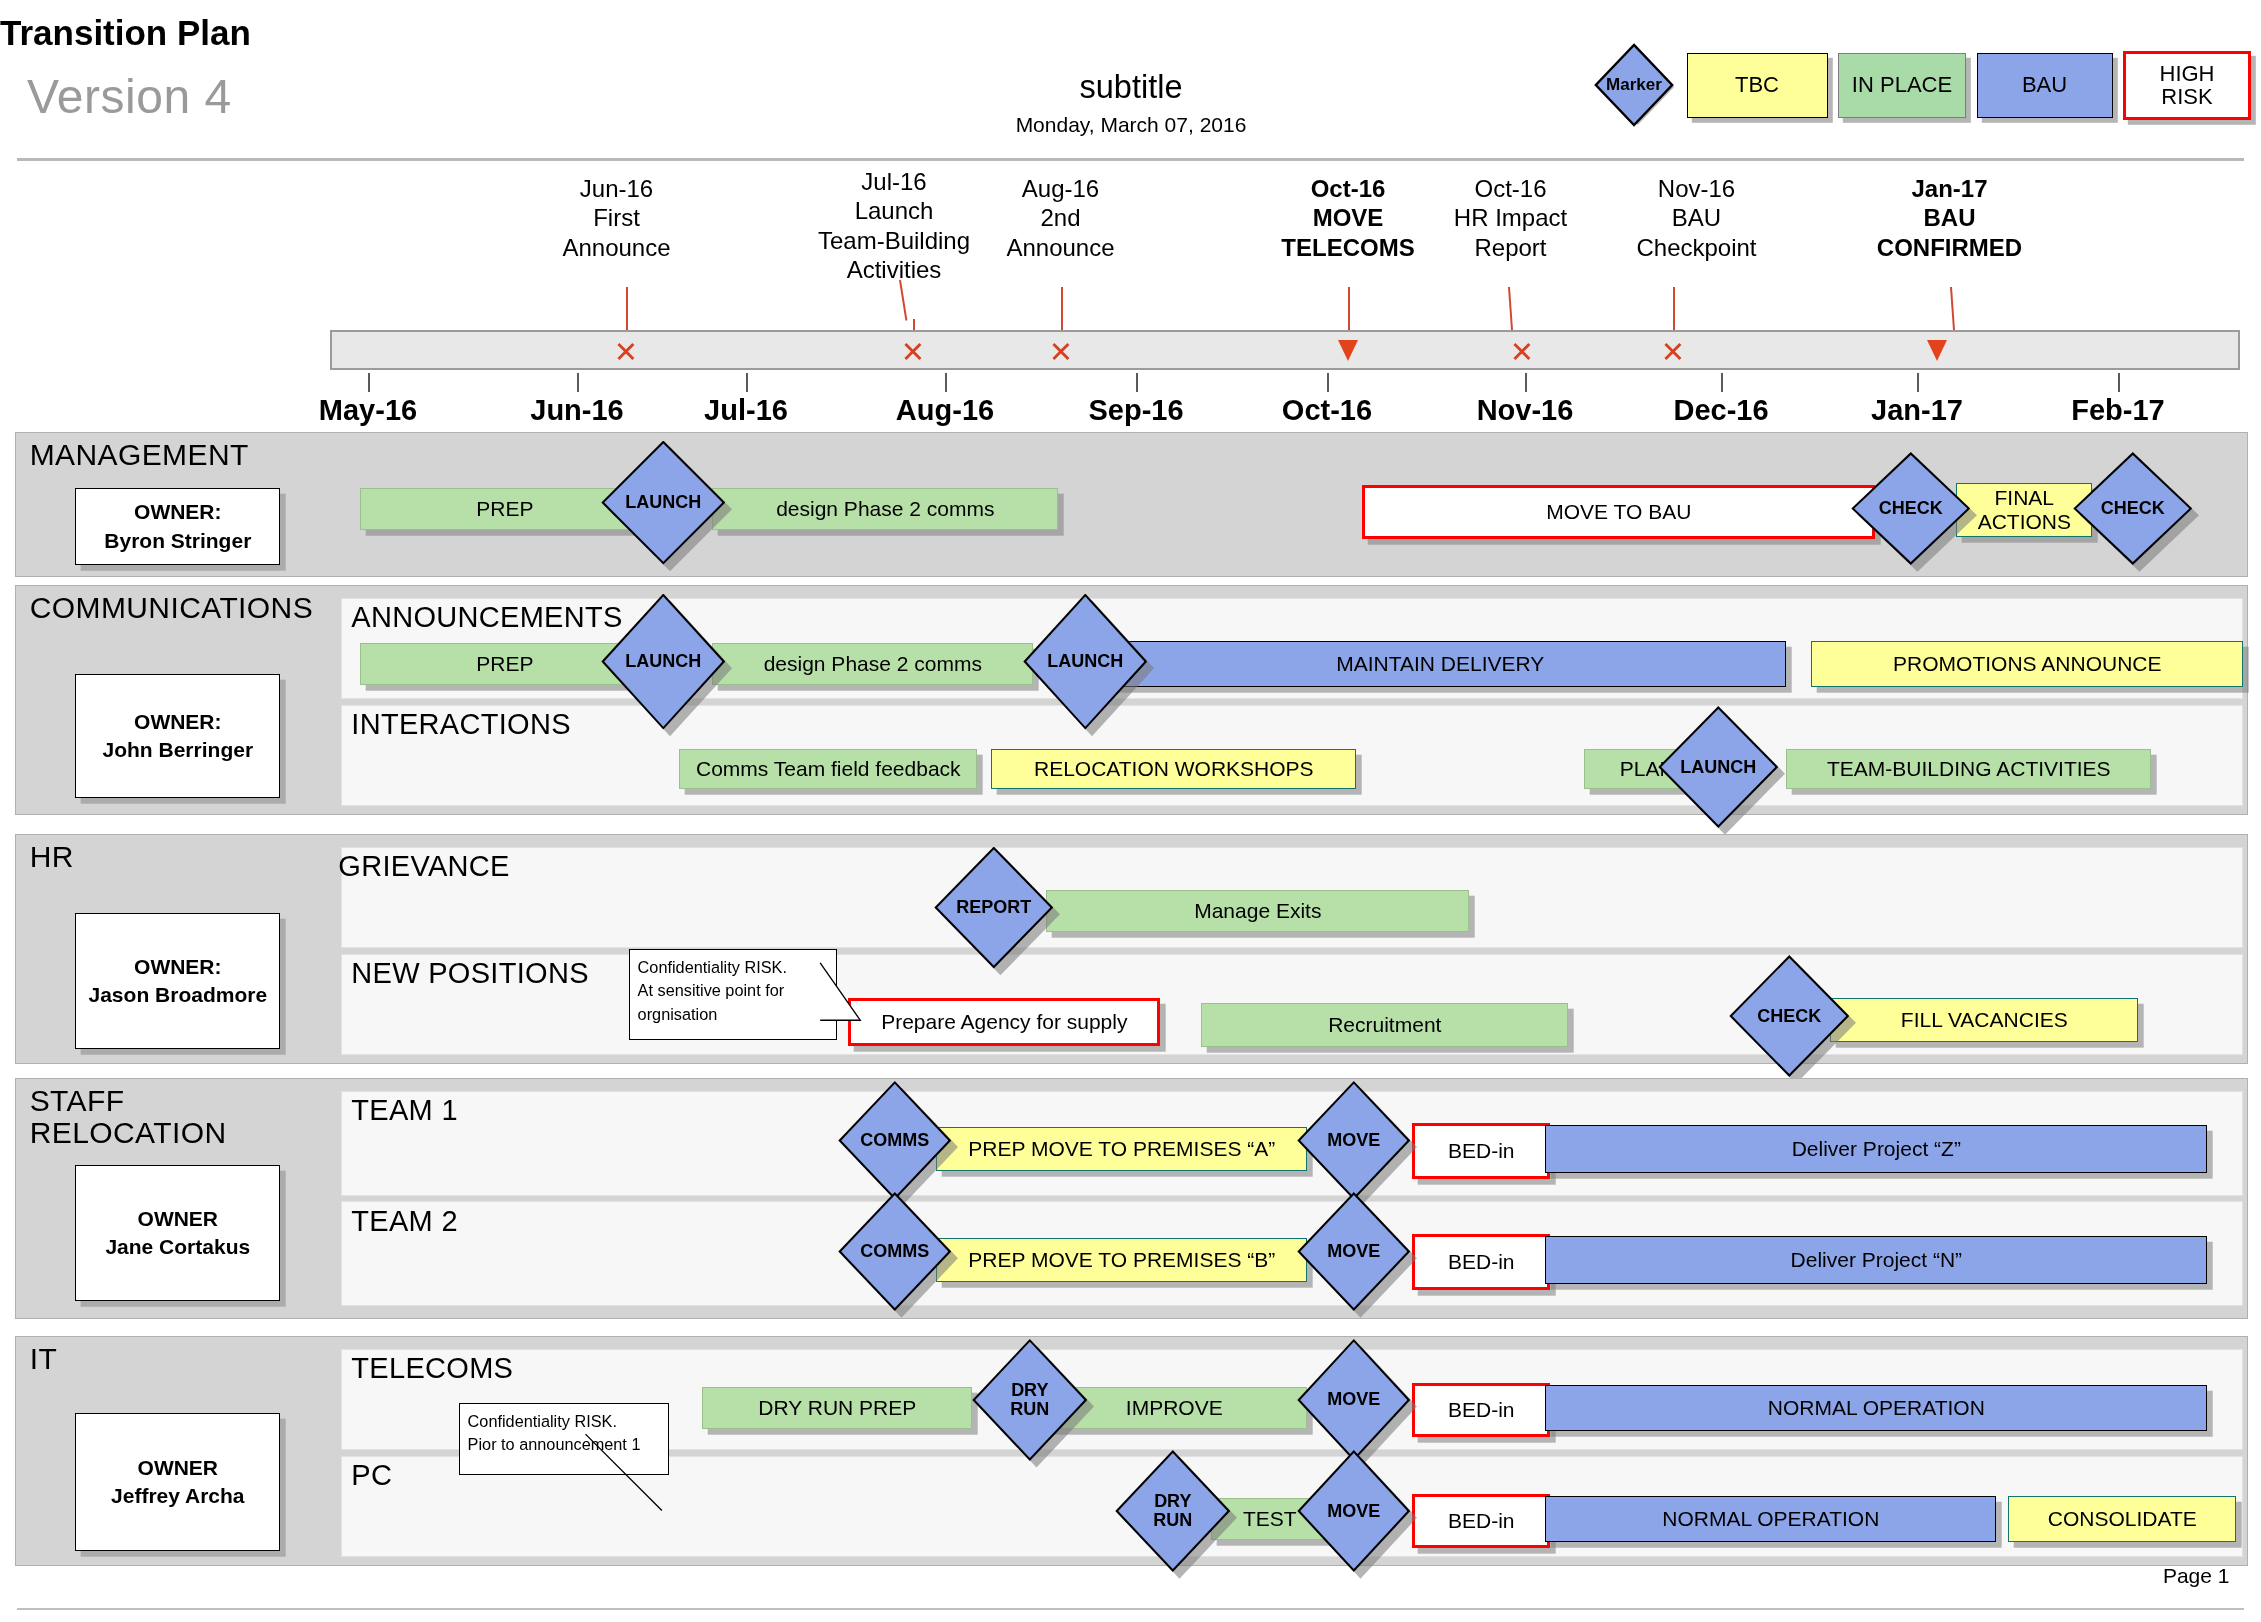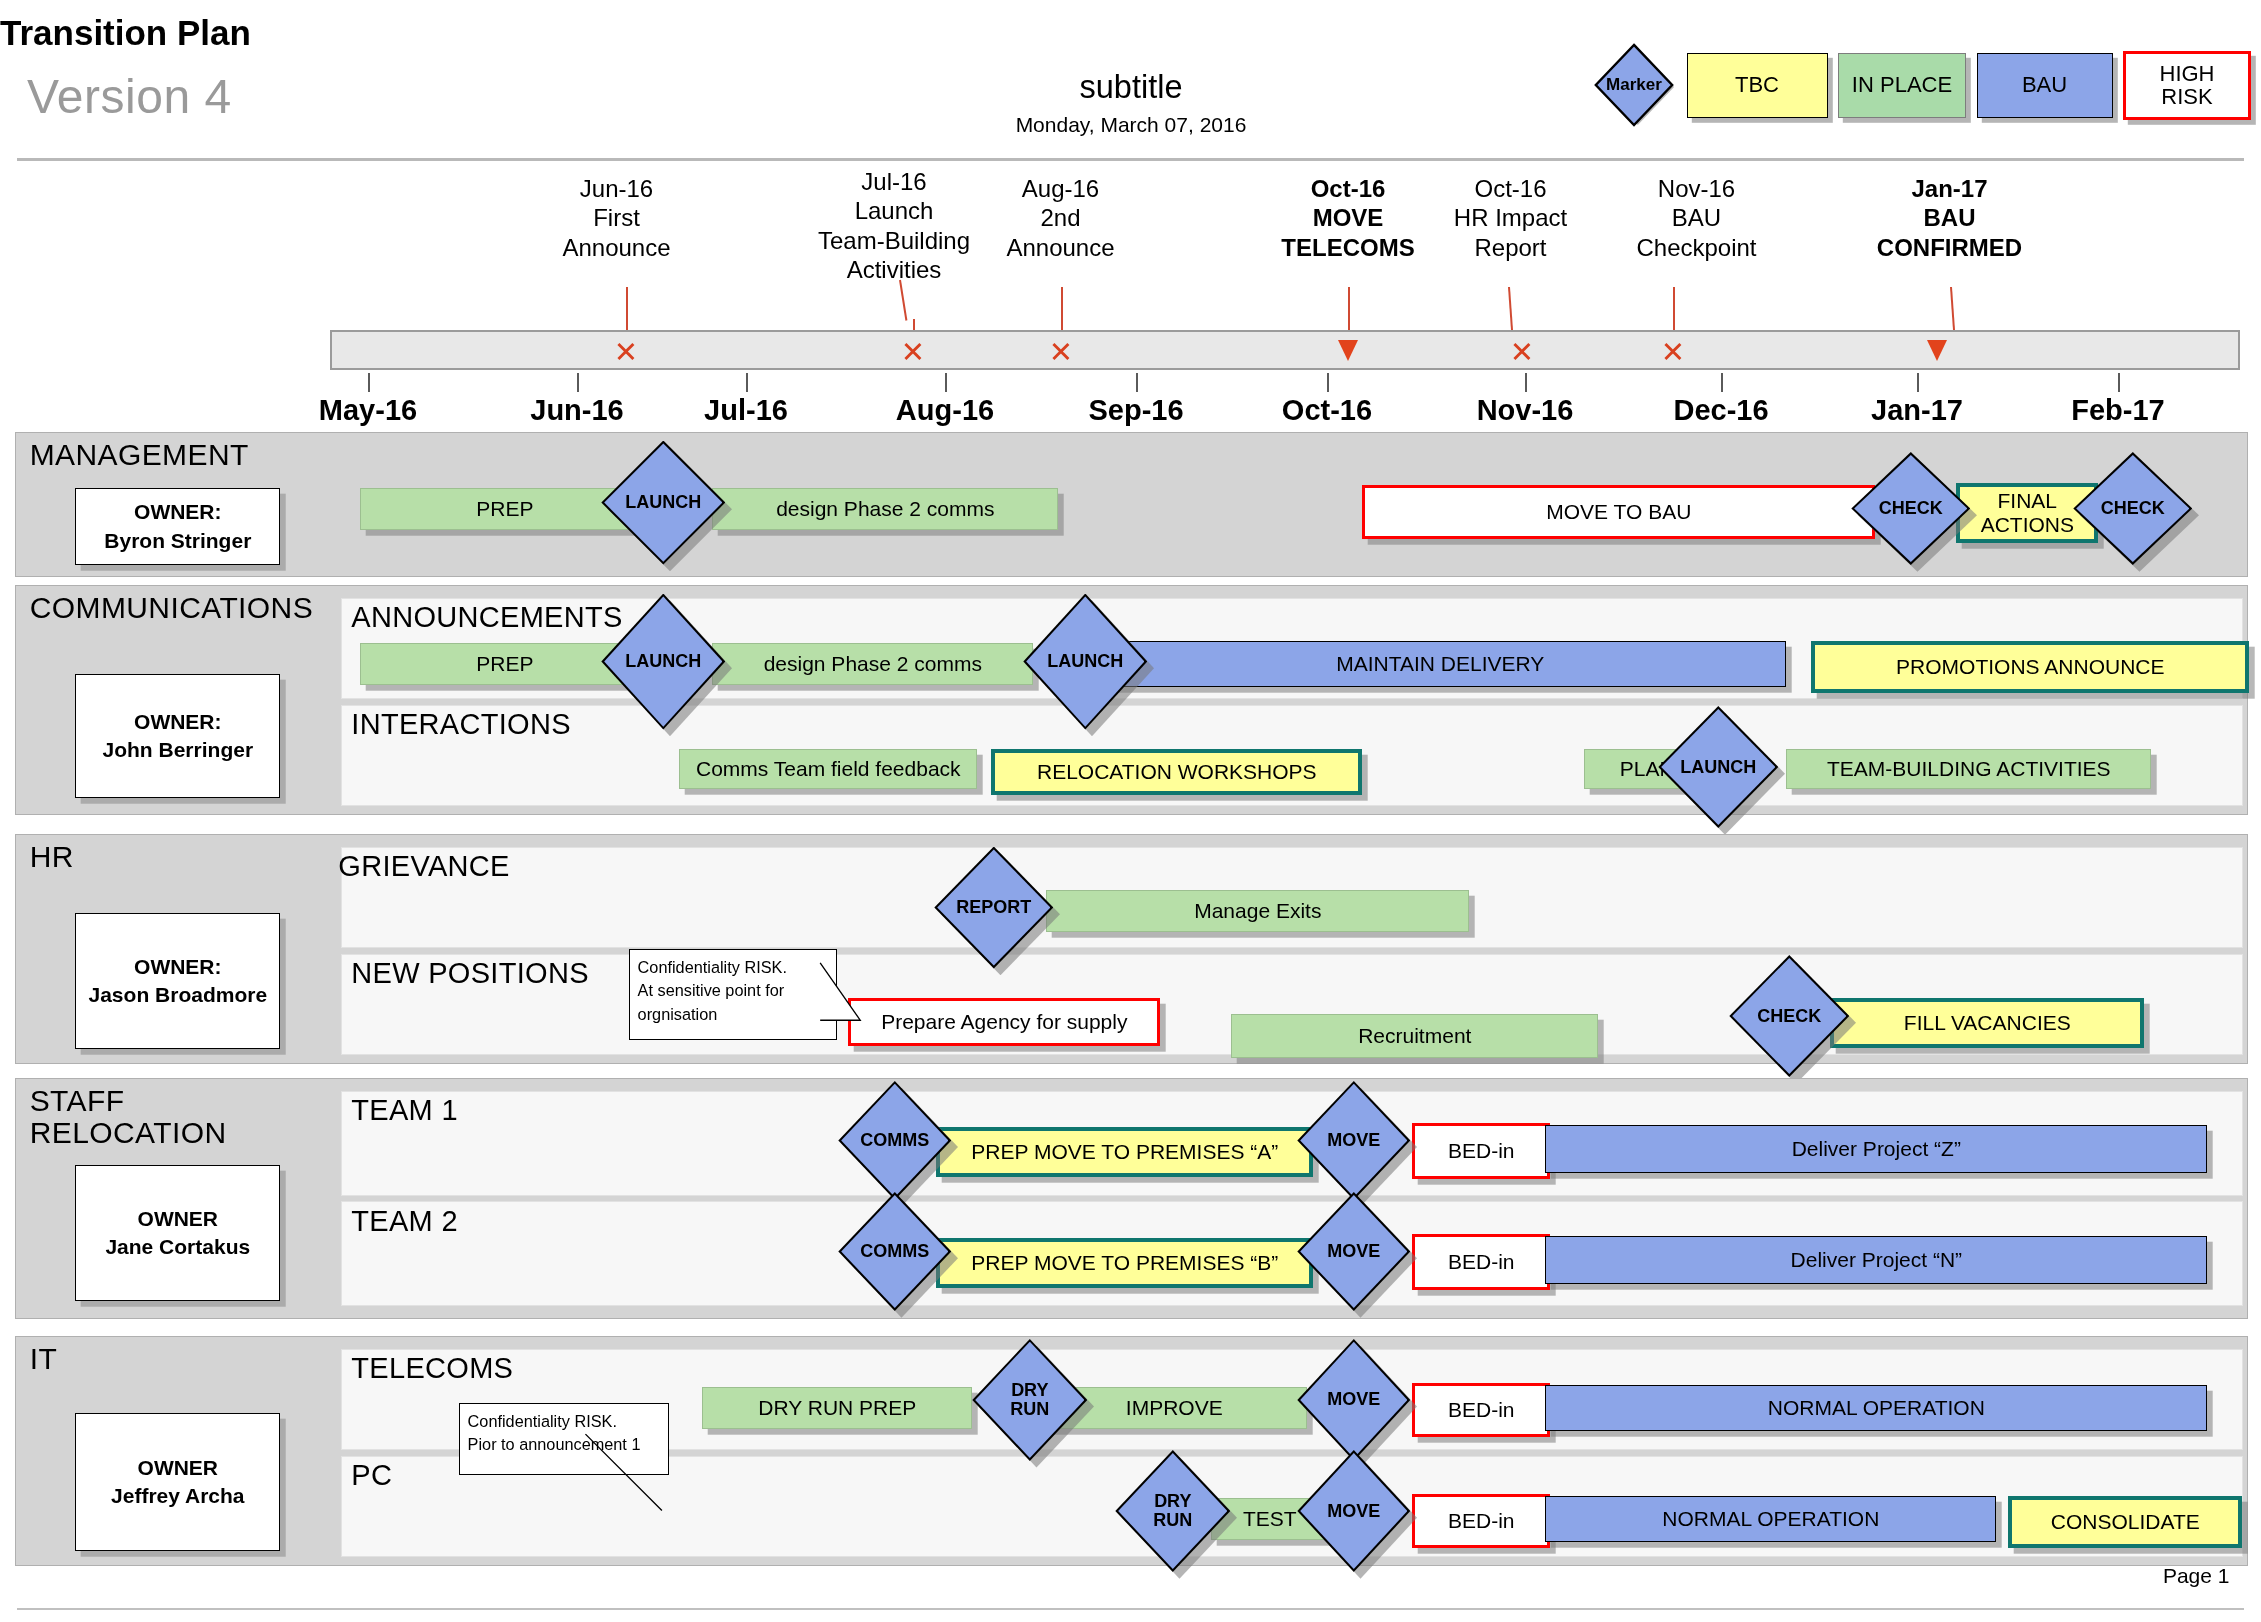--- a/index.html
+++ b/index.html
@@ -45,21 +45,21 @@
              box-shadow:5.7px 5.7px 0 rgba(130,130,130,.5);
              display:flex;flex-direction:column;align-items:center;justify-content:center;
              font-size:21px;font-weight:bold;line-height:1.35;text-align:center;}
   .track{position:absolute;background:#f7f7f7;border:1px solid #e2e2e2;}
   .track-title{position:absolute;font-size:29px;letter-spacing:0.3px;}
 
   
   .bar{position:absolute;display:flex;align-items:center;justify-content:center;
        font-size:21px;box-shadow:5.7px 5.7px 0 rgba(125,125,125,.55);}
   .bar.green{background:#b7dfa8;border:1px solid #9cbf90;}
-  .bar.yellow{background:#ffff99;border:4px solid #0f766e;}
+  .bar.yellow{background:#ffff99;border:1px solid #0f766e;}
   .bar.blue{background:#8ca5e8;border:1.9px solid #000;}
   .bar.white-risk{background:#fff;border:3.8px solid #ff0000;}
 
   
   .dia{position:absolute;display:flex;align-items:center;justify-content:center;}
   .dia .shadow{position:absolute;inset:0;background:rgba(125,125,125,.55);
                transform:rotate(45deg) translate(4.8px,4.8px);}
   .dia .lbl{position:relative;font-size:18px;font-weight:bold;text-align:center;
             line-height:1.05;z-index:3;white-space:nowrap;}
   .dia.tall .shape,.dia.tall .shadow{transform:none;
@@ -279,21 +279,21 @@
 
   <div class="bar green" style="left:1030px;top:55px;width:421px;height:40px;">Manage Exits</div>
   <div class="dia tall" style="left:918px;top:11.5px;width:119px;height:122px;">
     <div class="shadow"></div>
       <div class="outline"></div>
       <div class="inner"></div>
     <div class="lbl">REPORT</div>
   </div>
 
   <div class="bar white-risk" style="left:832px;top:163px;width:306px;height:42px;">Prepare Agency for supply</div>
-  <div class="bar green" style="left:1185px;top:179px;width:365px;height:42px;margin-left:30px;">Recruitment</div>
+  <div class="bar green" style="left:1185px;top:168px;width:365px;height:42px;">Recruitment</div>
   <div class="bar yellow" style="left:1814px;top:163px;width:306px;height:42px;">FILL VACANCIES</div>
 
   <div class="dia tall" style="left:1713px;top:120px;width:120px;height:122px;">
     <div class="shadow"></div>
       <div class="outline"></div>
       <div class="inner"></div>
     <div class="lbl">CHECK</div>
   </div>
 </div>
 

